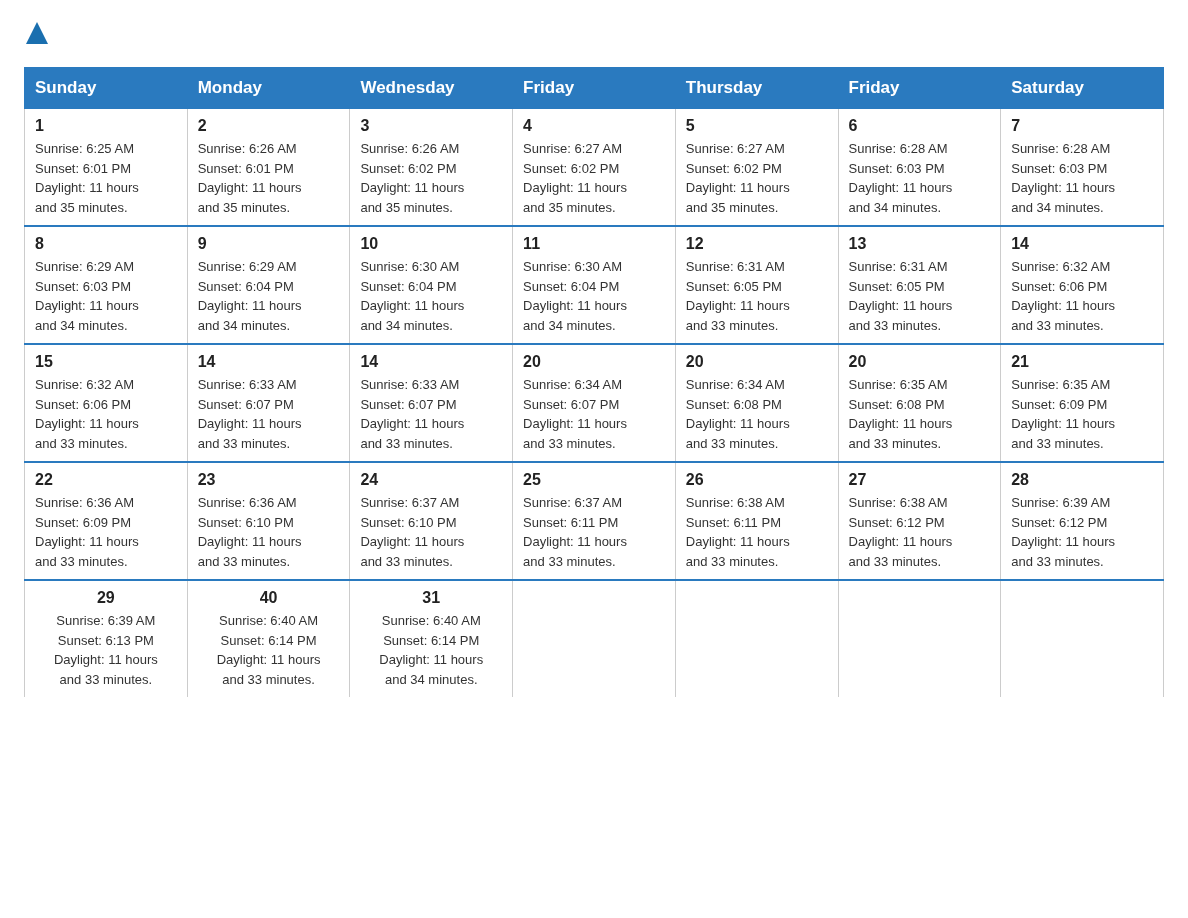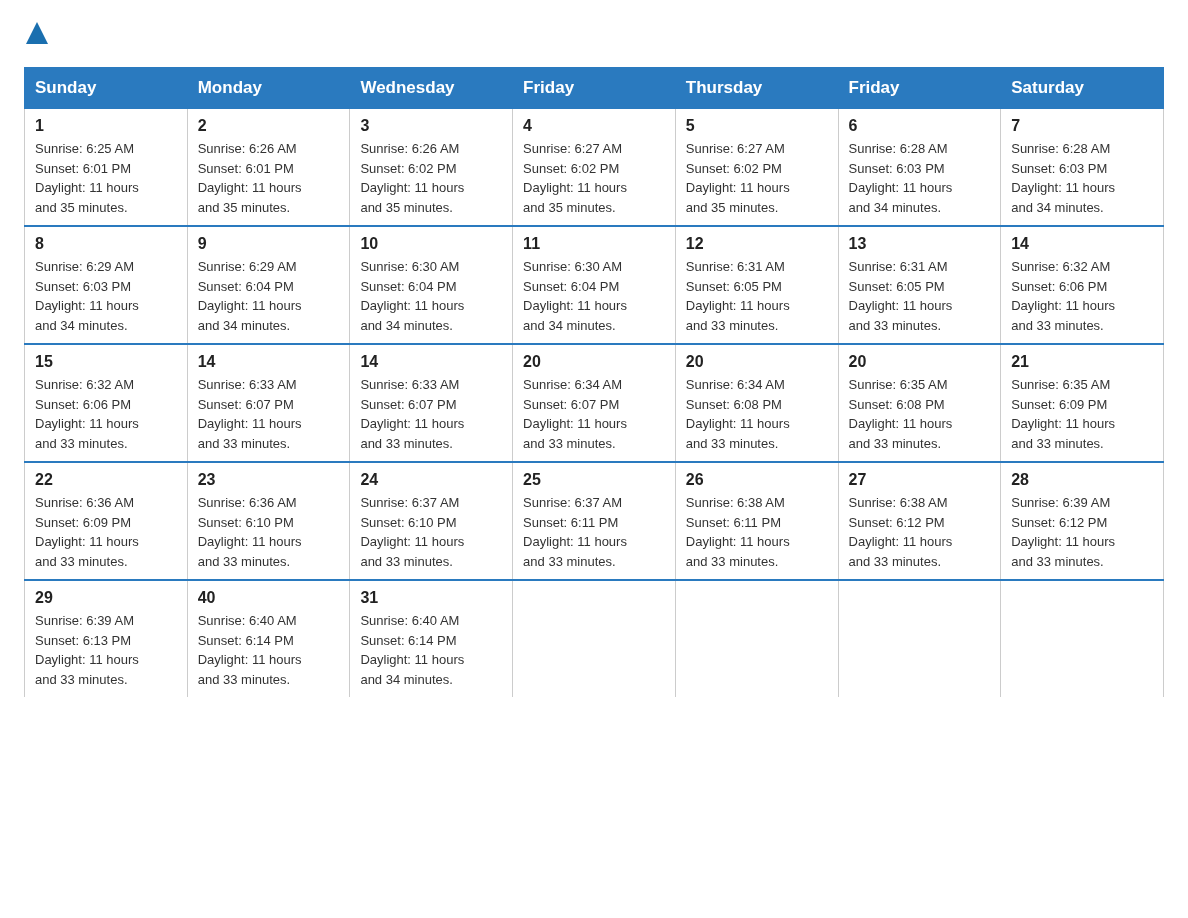--- a/index.html
+++ b/index.html
@@ -51,20 +51,21 @@
       border-right: 1px solid #ccc;
       font-size: 13px;
       color: #333;
       height: 110px;
     }
     tbody tr {
       border-bottom: 2px solid #2a7abf;
     }
     tbody tr:last-child {
       border-bottom: none;
+      text-align: center;
     }
     .day-num {
       font-size: 16px;
       font-weight: bold;
       color: #222;
       display: block;
       margin-bottom: 4px;
     }
     .day-info {
       font-size: 13px;

